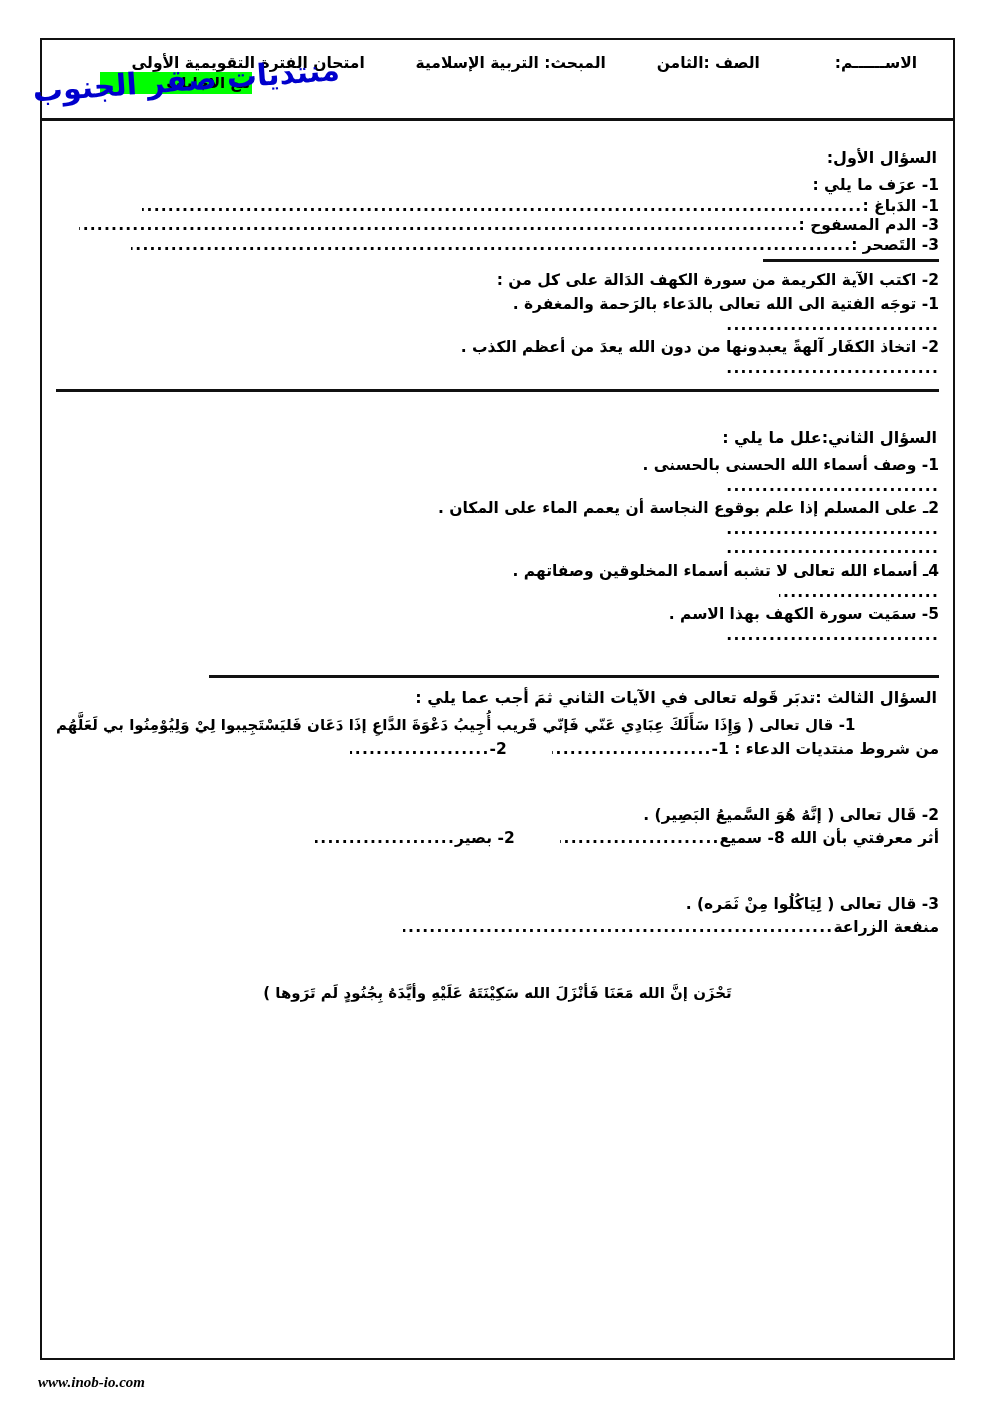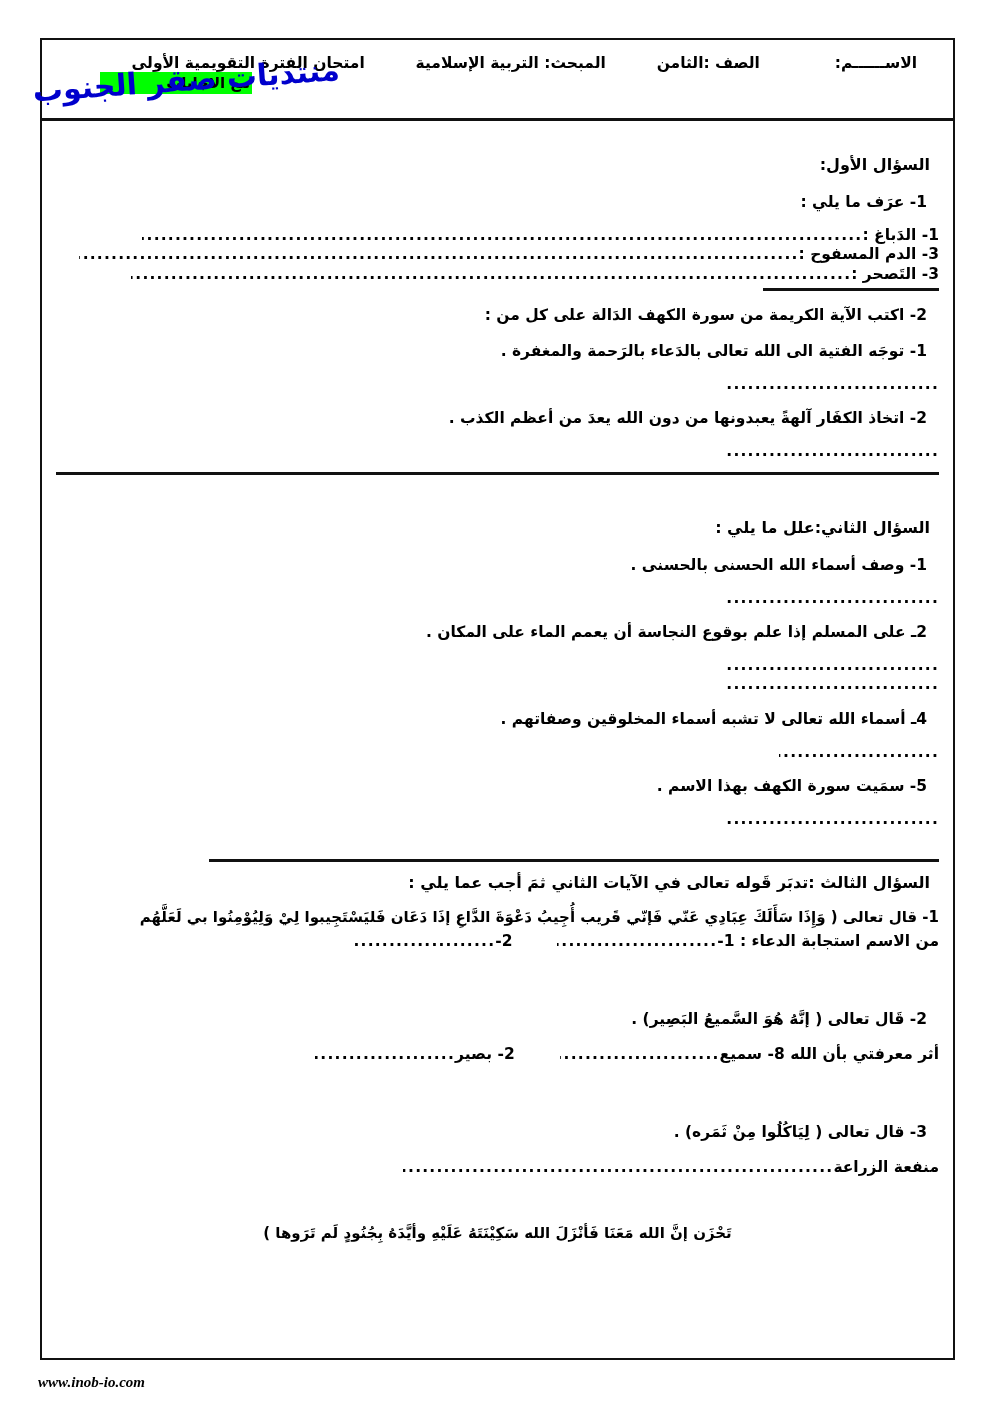--- a/index.html
+++ b/index.html
@@ -113,39 +113,39 @@
     padding: 0 14px 0 14px;
     box-sizing: border-box;
     direction: rtl;
   }
 
   .q-title {
     font-size: 16px;
     font-weight: bold;
     color: #000;
     text-align: right;
-    margin: 9px;
+    margin: 2px;
     line-height: 1.55;
     white-space: nowrap;
   }
   .q-line {
     font-size: 15.5px;
     font-weight: bold;
     color: #000;
     text-align: right;
-    margin: 12px;
+    margin: 0;
     line-height: 1.55;
   }
   .q-line.center-ish { padding-left: 20px; }
 
   .verse {
     font-size: 15px;
     font-weight: bold;
     color: #000;
-    text-align: right;
+    text-align: left;
     margin: 0;
     line-height: 1.62;
   }
   .verse-2 { text-align: center; }
 
   
   .dots-row {
     display: block;
     font-size: 15.5px;
     font-weight: bold;
@@ -308,21 +308,21 @@
 
     <div class="spacer-md"></div>
     <div class="rule-indent"></div>
 
     <div>
       <p class="q-title">السؤال الثالث :تدبَر قَوله تعالى في الآيات الثاني ثمَ أجب عما يلي :</p>
 
       <p class="verse">1- قال تعالى ( وَإِذَا سَأَلَكَ عِبَادِي عَنّي فَإنّي قَريب أُجِيبُ دَعْوَةَ الدَّاعِ إذَا دَعَان فَليَسْتَجِيبوا لِيْ وَلِيُوْمِنُوا بي لَعَلَّهُم</p>
 
       <div class="inline-blanks">
-        <span>من الاسم استجابة الدعاء :</span>
+        <span>من شروط منتديات الدعاء :</span>
         <span>1-</span><span class="dots-fill w-xs">......................................................................................................................................................................</span>
         <span class="ib-gap"></span>
         <span>2-</span><span class="dots-fill w-tiny">......................................................................................................................................................................</span>
       </div>
 
       <div class="spacer-lg"></div>
 
       <p class="q-line center-ish">2- قَال تعالى ( إنَّهُ هُوَ السَّميعُ البَصِير) .</p>
       <div class="inline-blanks">
         <span>أثر معرفتي بأن الله</span>

